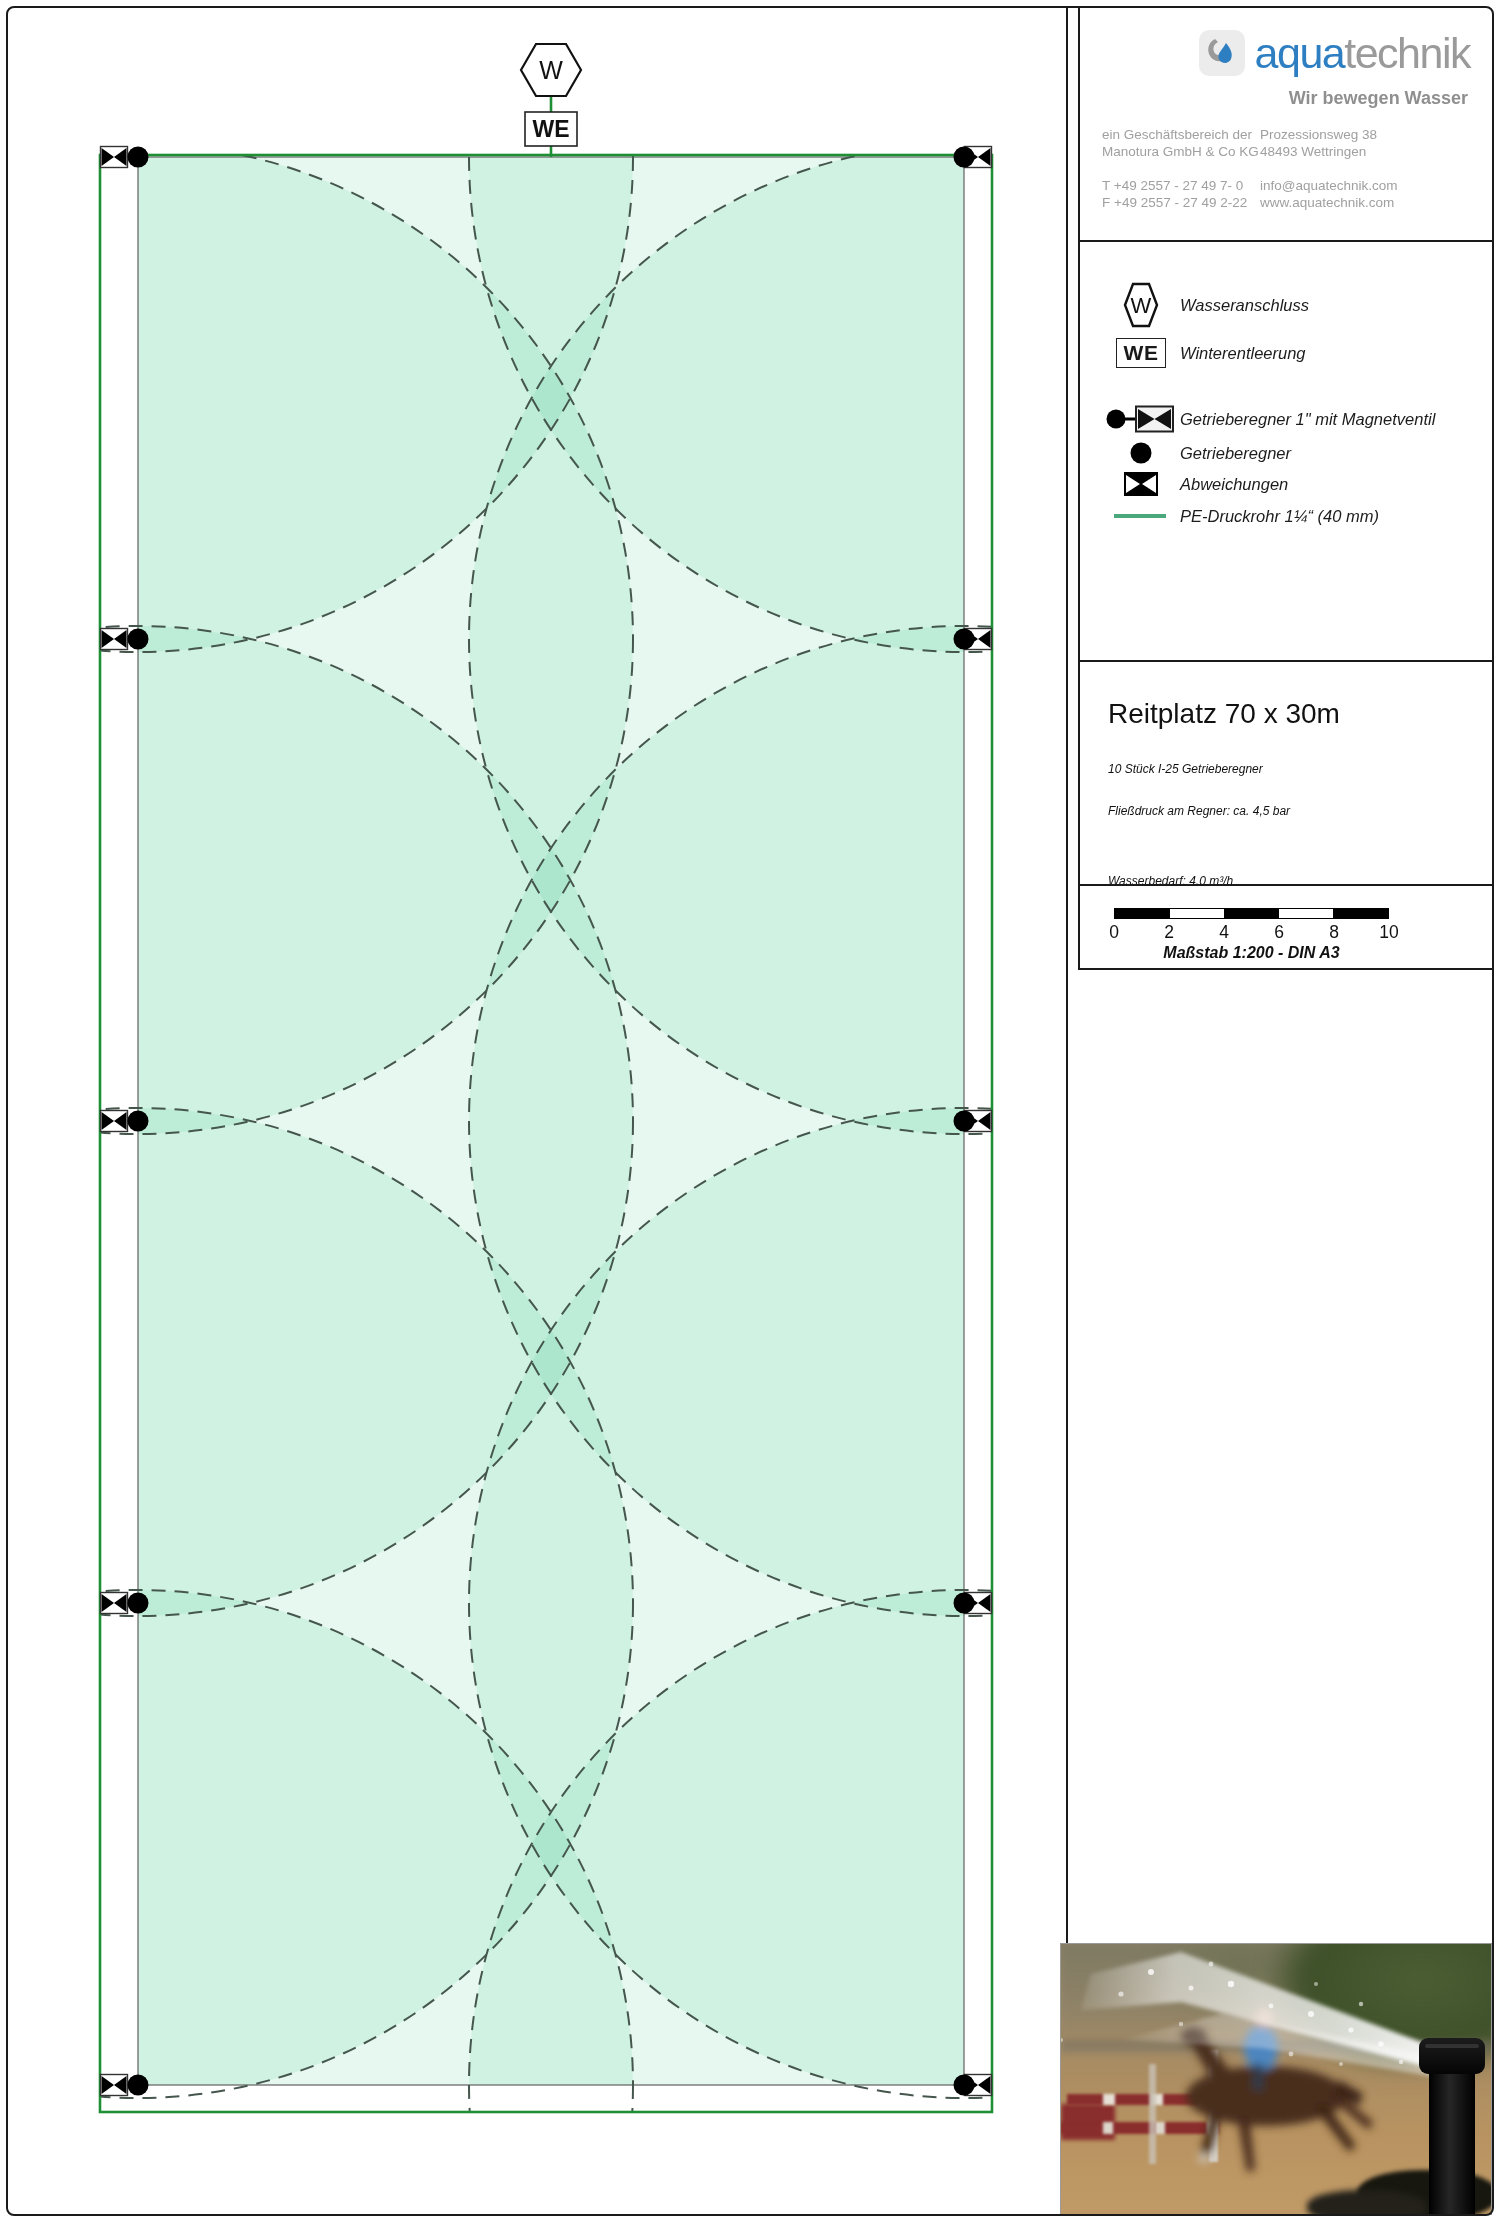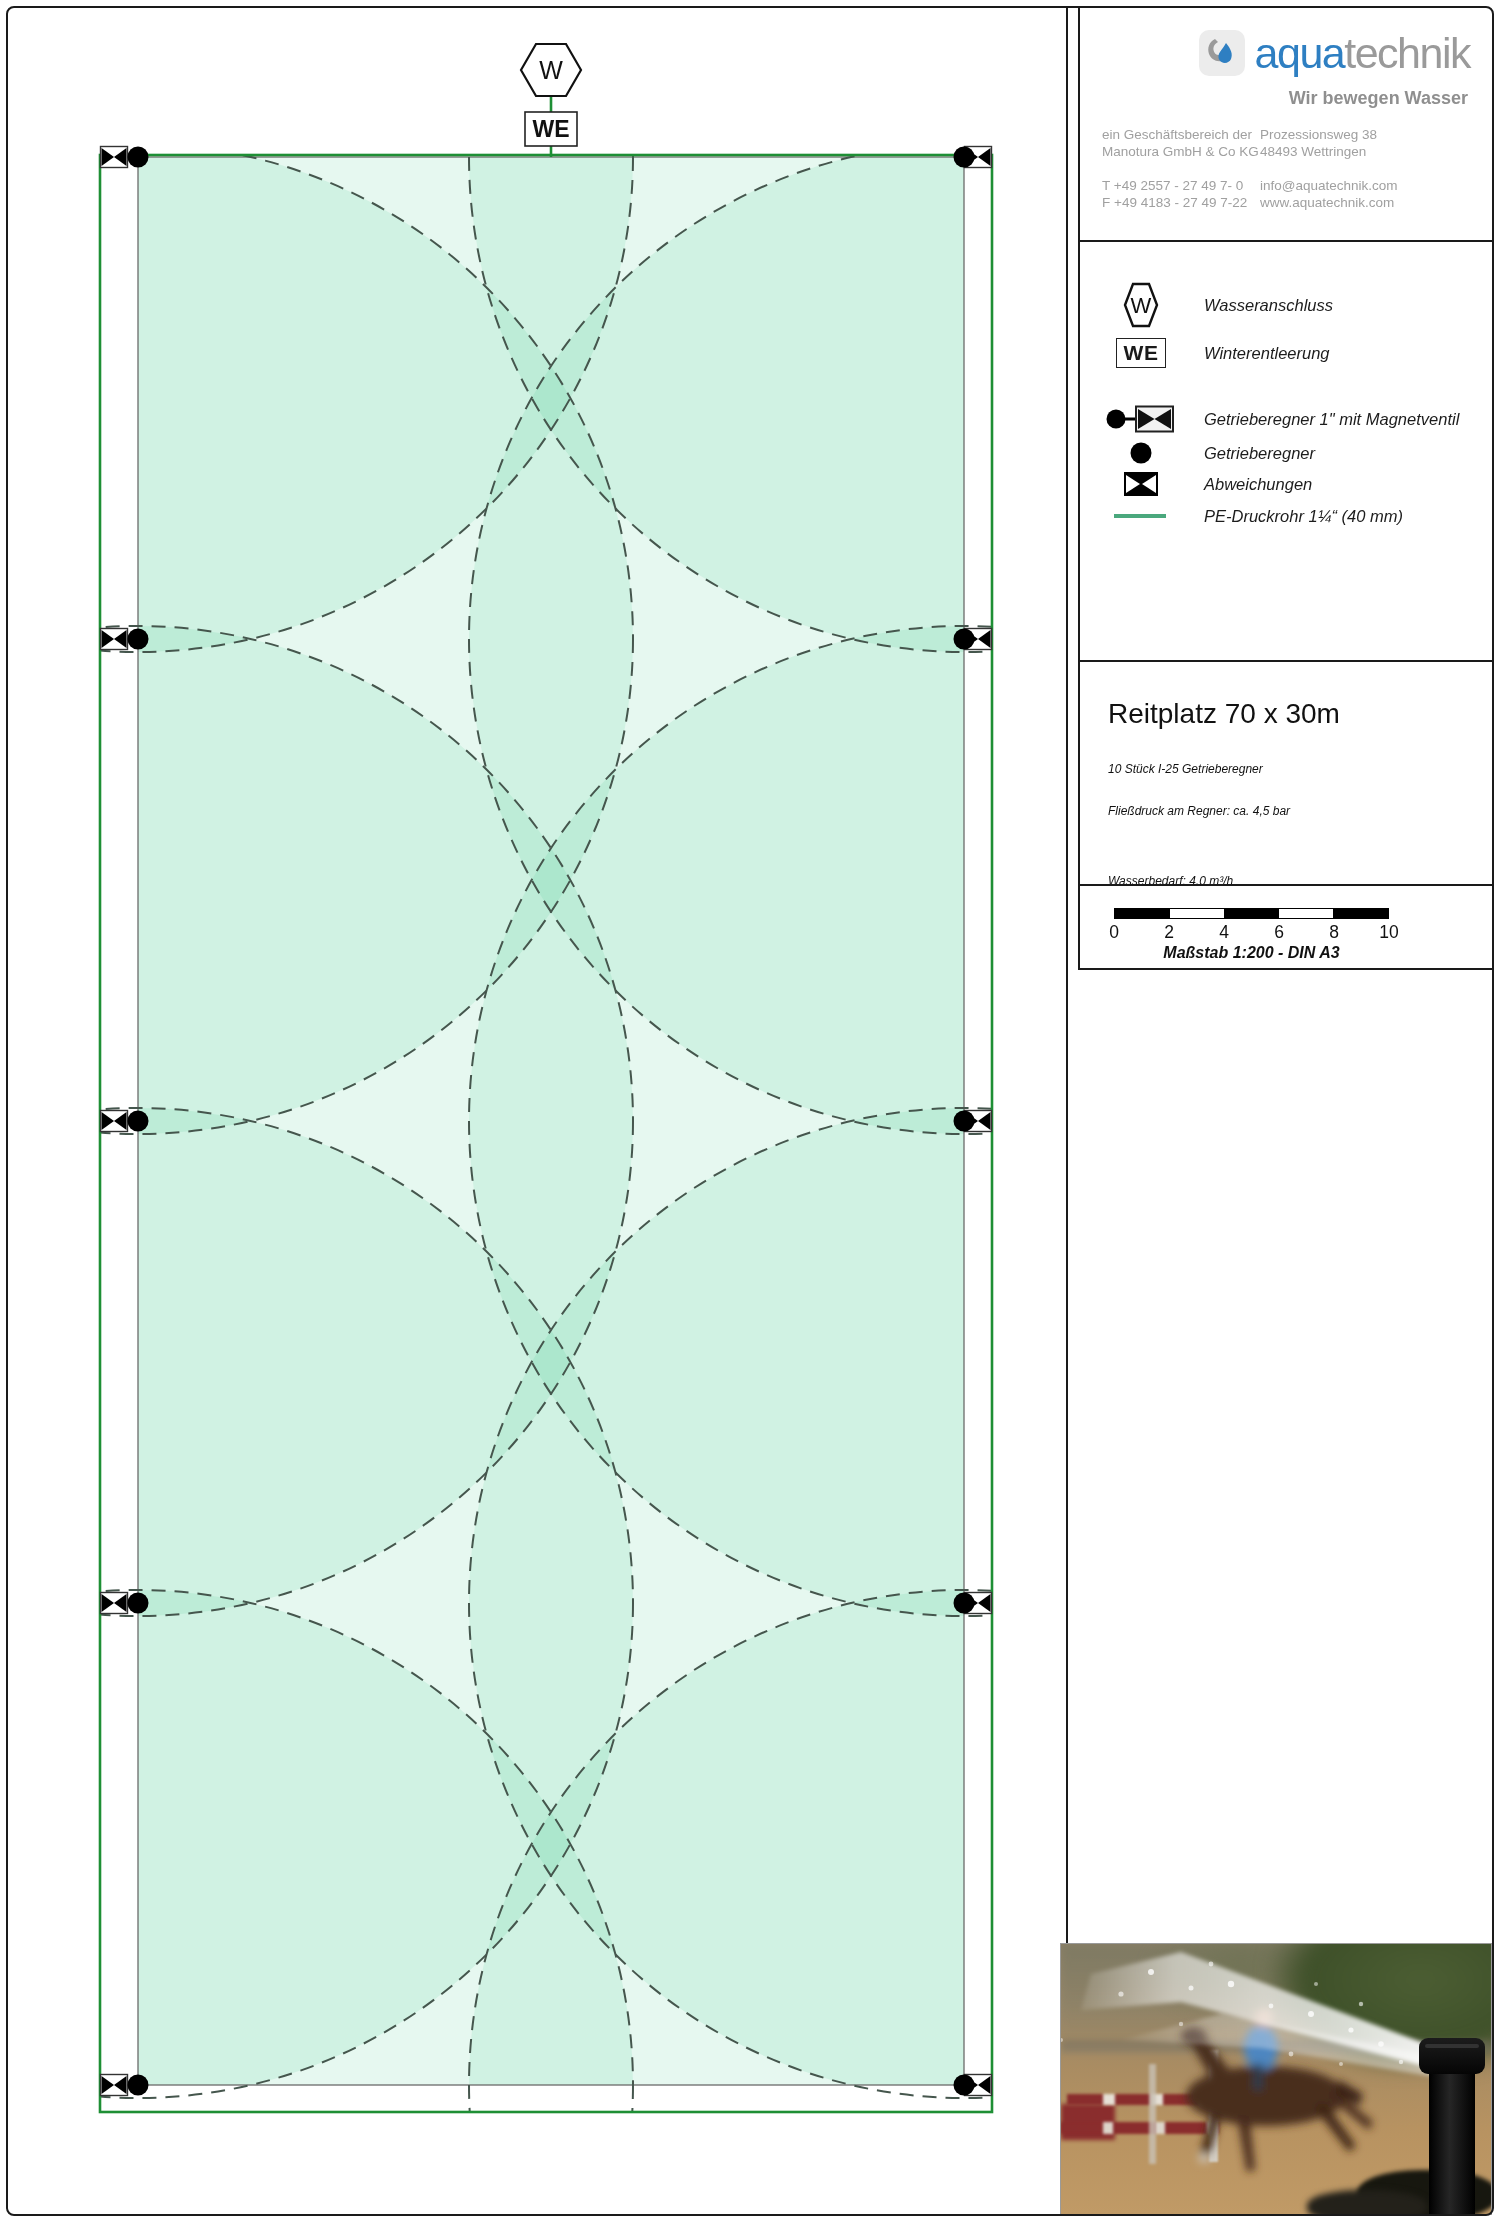--- a/index.html
+++ b/index.html
@@ -22,21 +22,21 @@
   .logo-aqua{color:#2e7fc2;}
   .logo-technik{color:#9a9a9a;}
   .logo-tagline{position:absolute;top:80px;right:24px;font-size:18px;font-weight:bold;color:#8f8f8f;}
   .contact{position:absolute;left:22px;top:118px;font-size:13.5px;line-height:17px;color:#a0a0a0;}
   .contact-col2{position:absolute;left:158px;top:0;width:200px;}
   .contact-group{position:relative;margin-bottom:17px;}
 
   
   .legend-row{position:absolute;display:flex;align-items:center;}
   .legend-sym{width:78px;display:flex;justify-content:center;align-items:center;flex:none;}
-  .legend-label{font-size:16.5px;font-style:italic;color:#1c1c1c;white-space:nowrap;margin-left:24px;}
+  .legend-label{font-size:16.5px;font-style:italic;color:#1c1c1c;white-space:nowrap;}
   .we-chip{border:1.5px solid #222;background:#fff;font-weight:bold;font-size:21px;padding:2px 7px;letter-spacing:0.5px;}
   .legend-note{position:absolute;left:22px;top:348px;width:378px;font-size:16.5px;line-height:21.5px;color:#111;}
 
   
   .plan-title{position:absolute;left:28px;top:36px;font-size:28px;color:#111;}
   .plan-detail{position:absolute;left:28px;font-size:12px;font-style:italic;color:#111;}
 
   
   .scale-bar{position:absolute;left:34px;top:22px;width:275px;height:11px;border:1.5px solid #000;box-sizing:border-box;display:flex;}
   .scale-seg{flex:1;}
@@ -184,21 +184,21 @@
     <div class="contact-group">
       <div>ein Geschäftsbereich der</div>
       <div>Manotura GmbH &amp; Co KG</div>
       <div class="contact-col2">
         <div>Prozessionsweg 38</div>
         <div>48493 Wettringen</div>
       </div>
     </div>
     <div class="contact-group">
       <div>T +49 2557 - 27 49 7- 0</div>
-      <div>F +49 4183 - 27 49 7-22</div>
+      <div>F +49 2557 - 27 49 2-22</div>
       <div class="contact-col2">
         <div>info@aquatechnik.com</div>
         <div>www.aquatechnik.com</div>
       </div>
     </div>
   </div>
 </div>
 
 <div class="panel-box box-legend">
   <div class="legend-row" style="left:22px;top:36px;">

